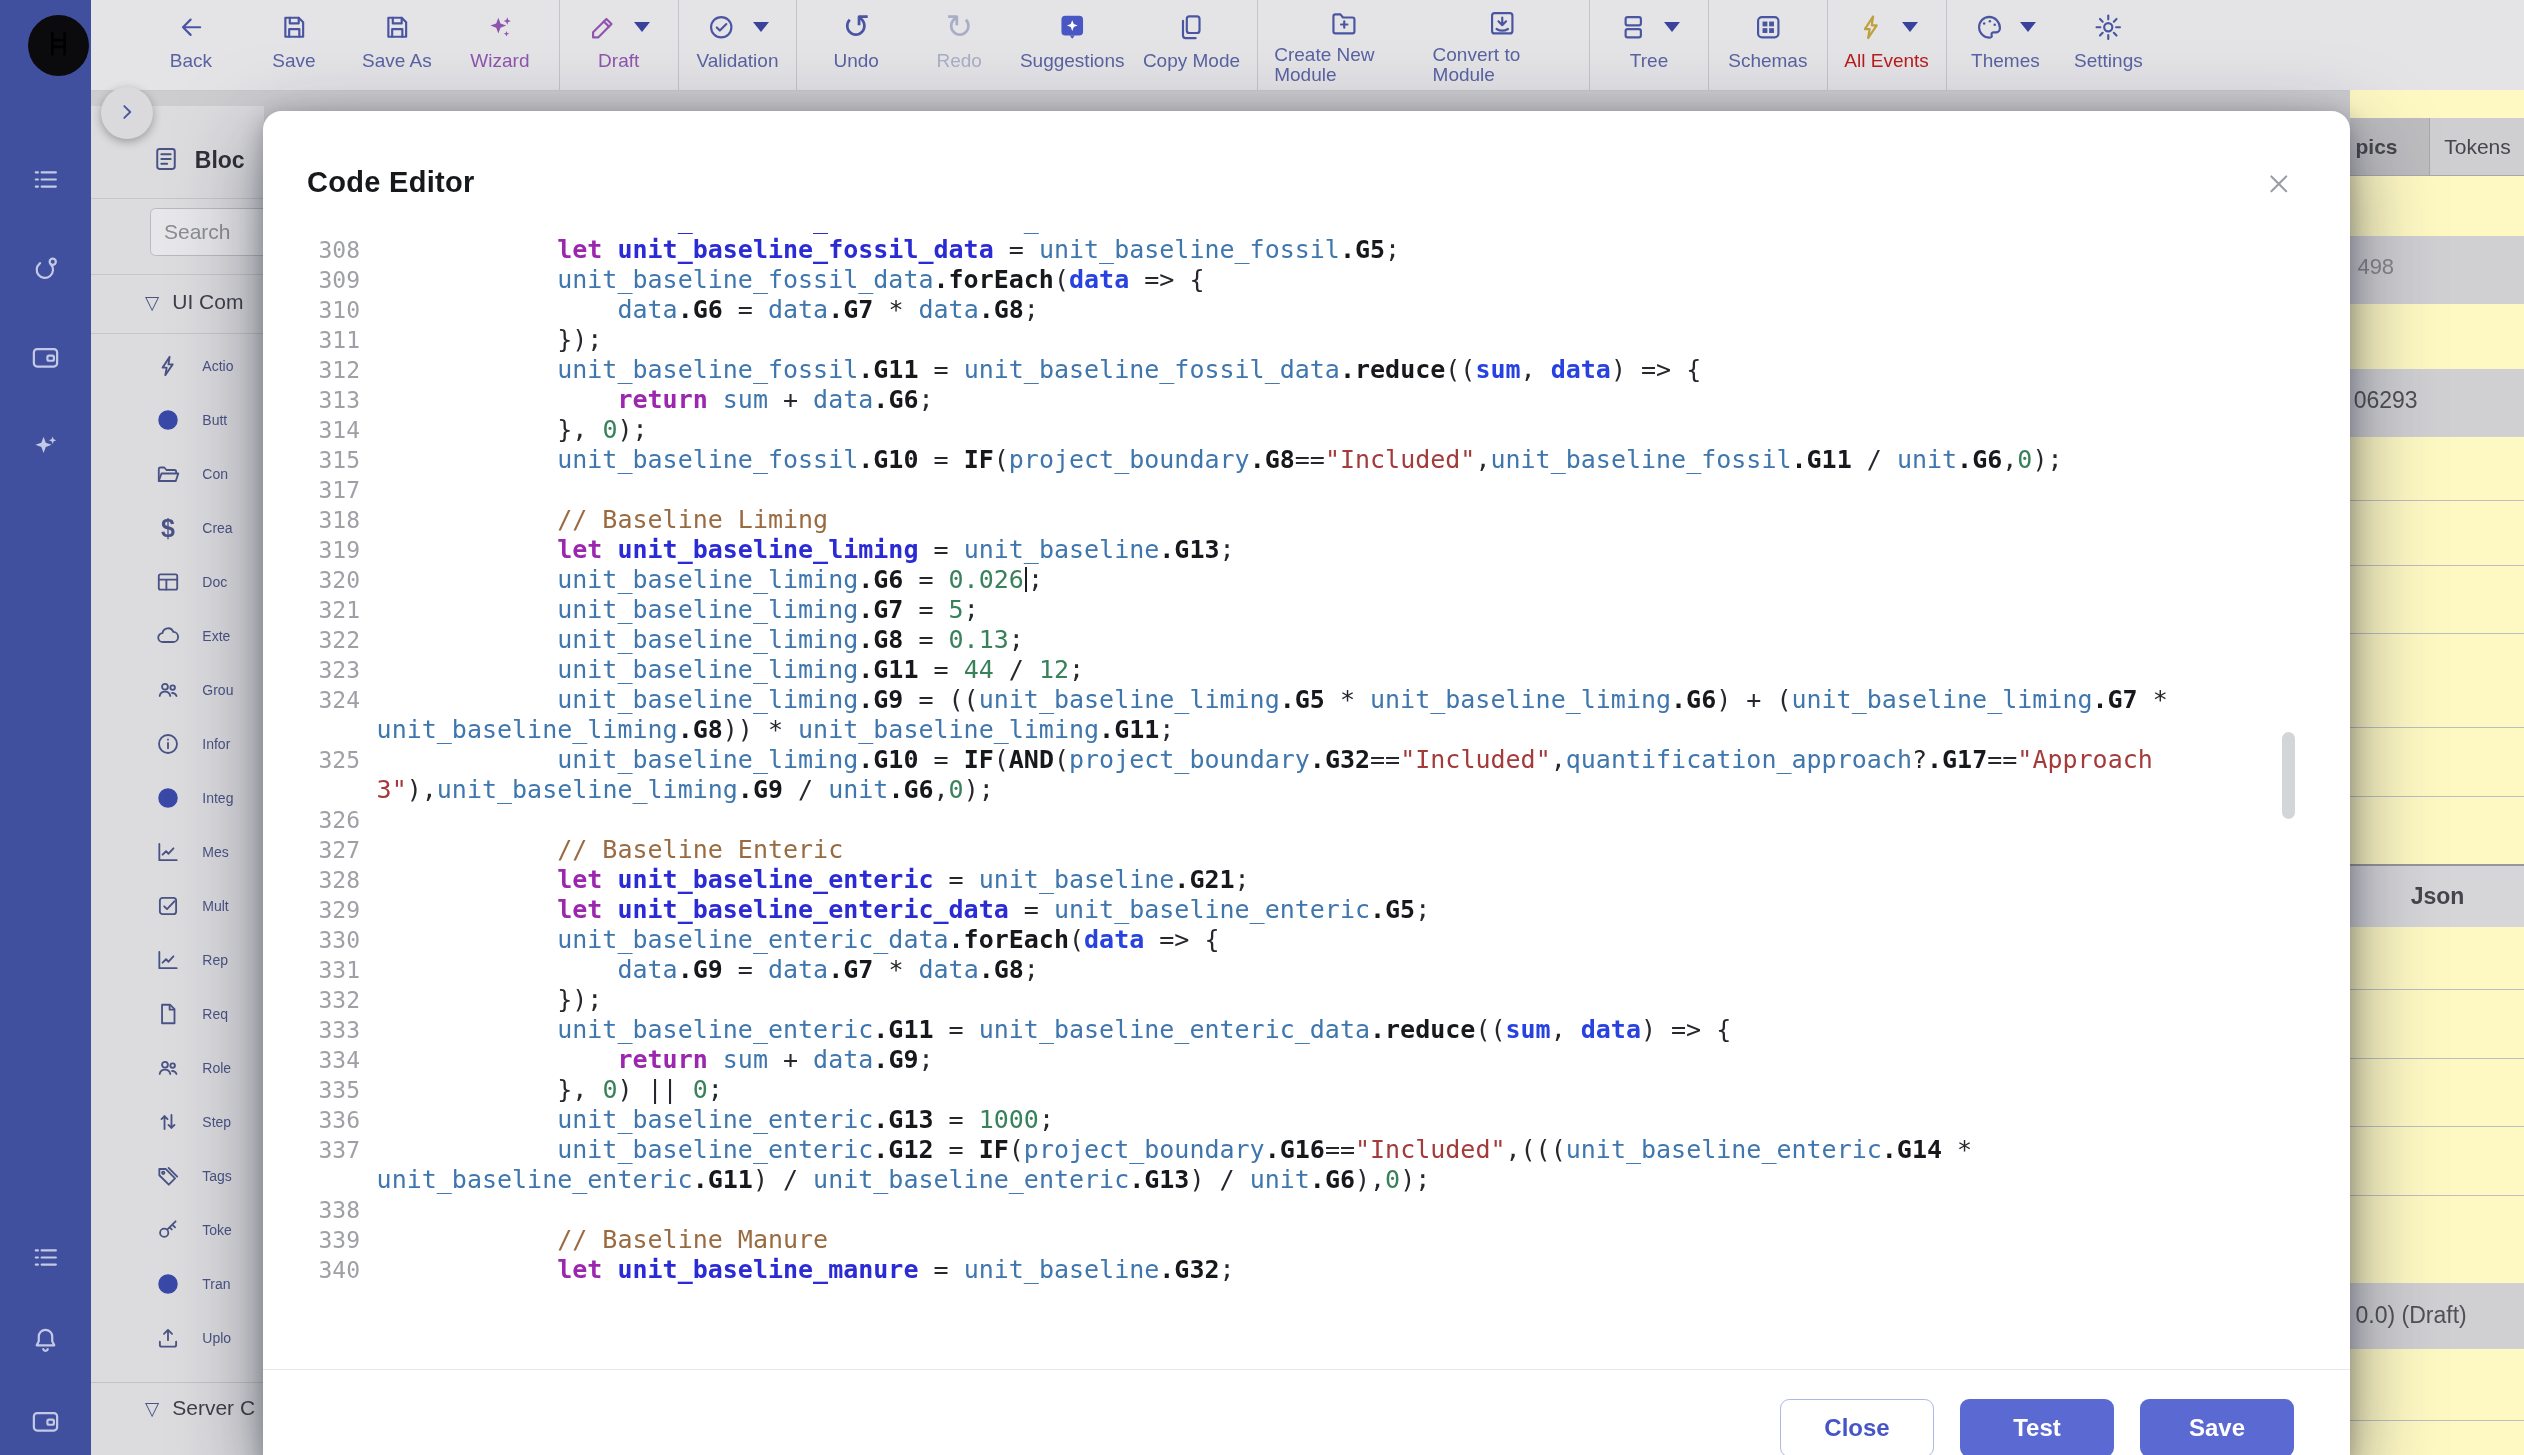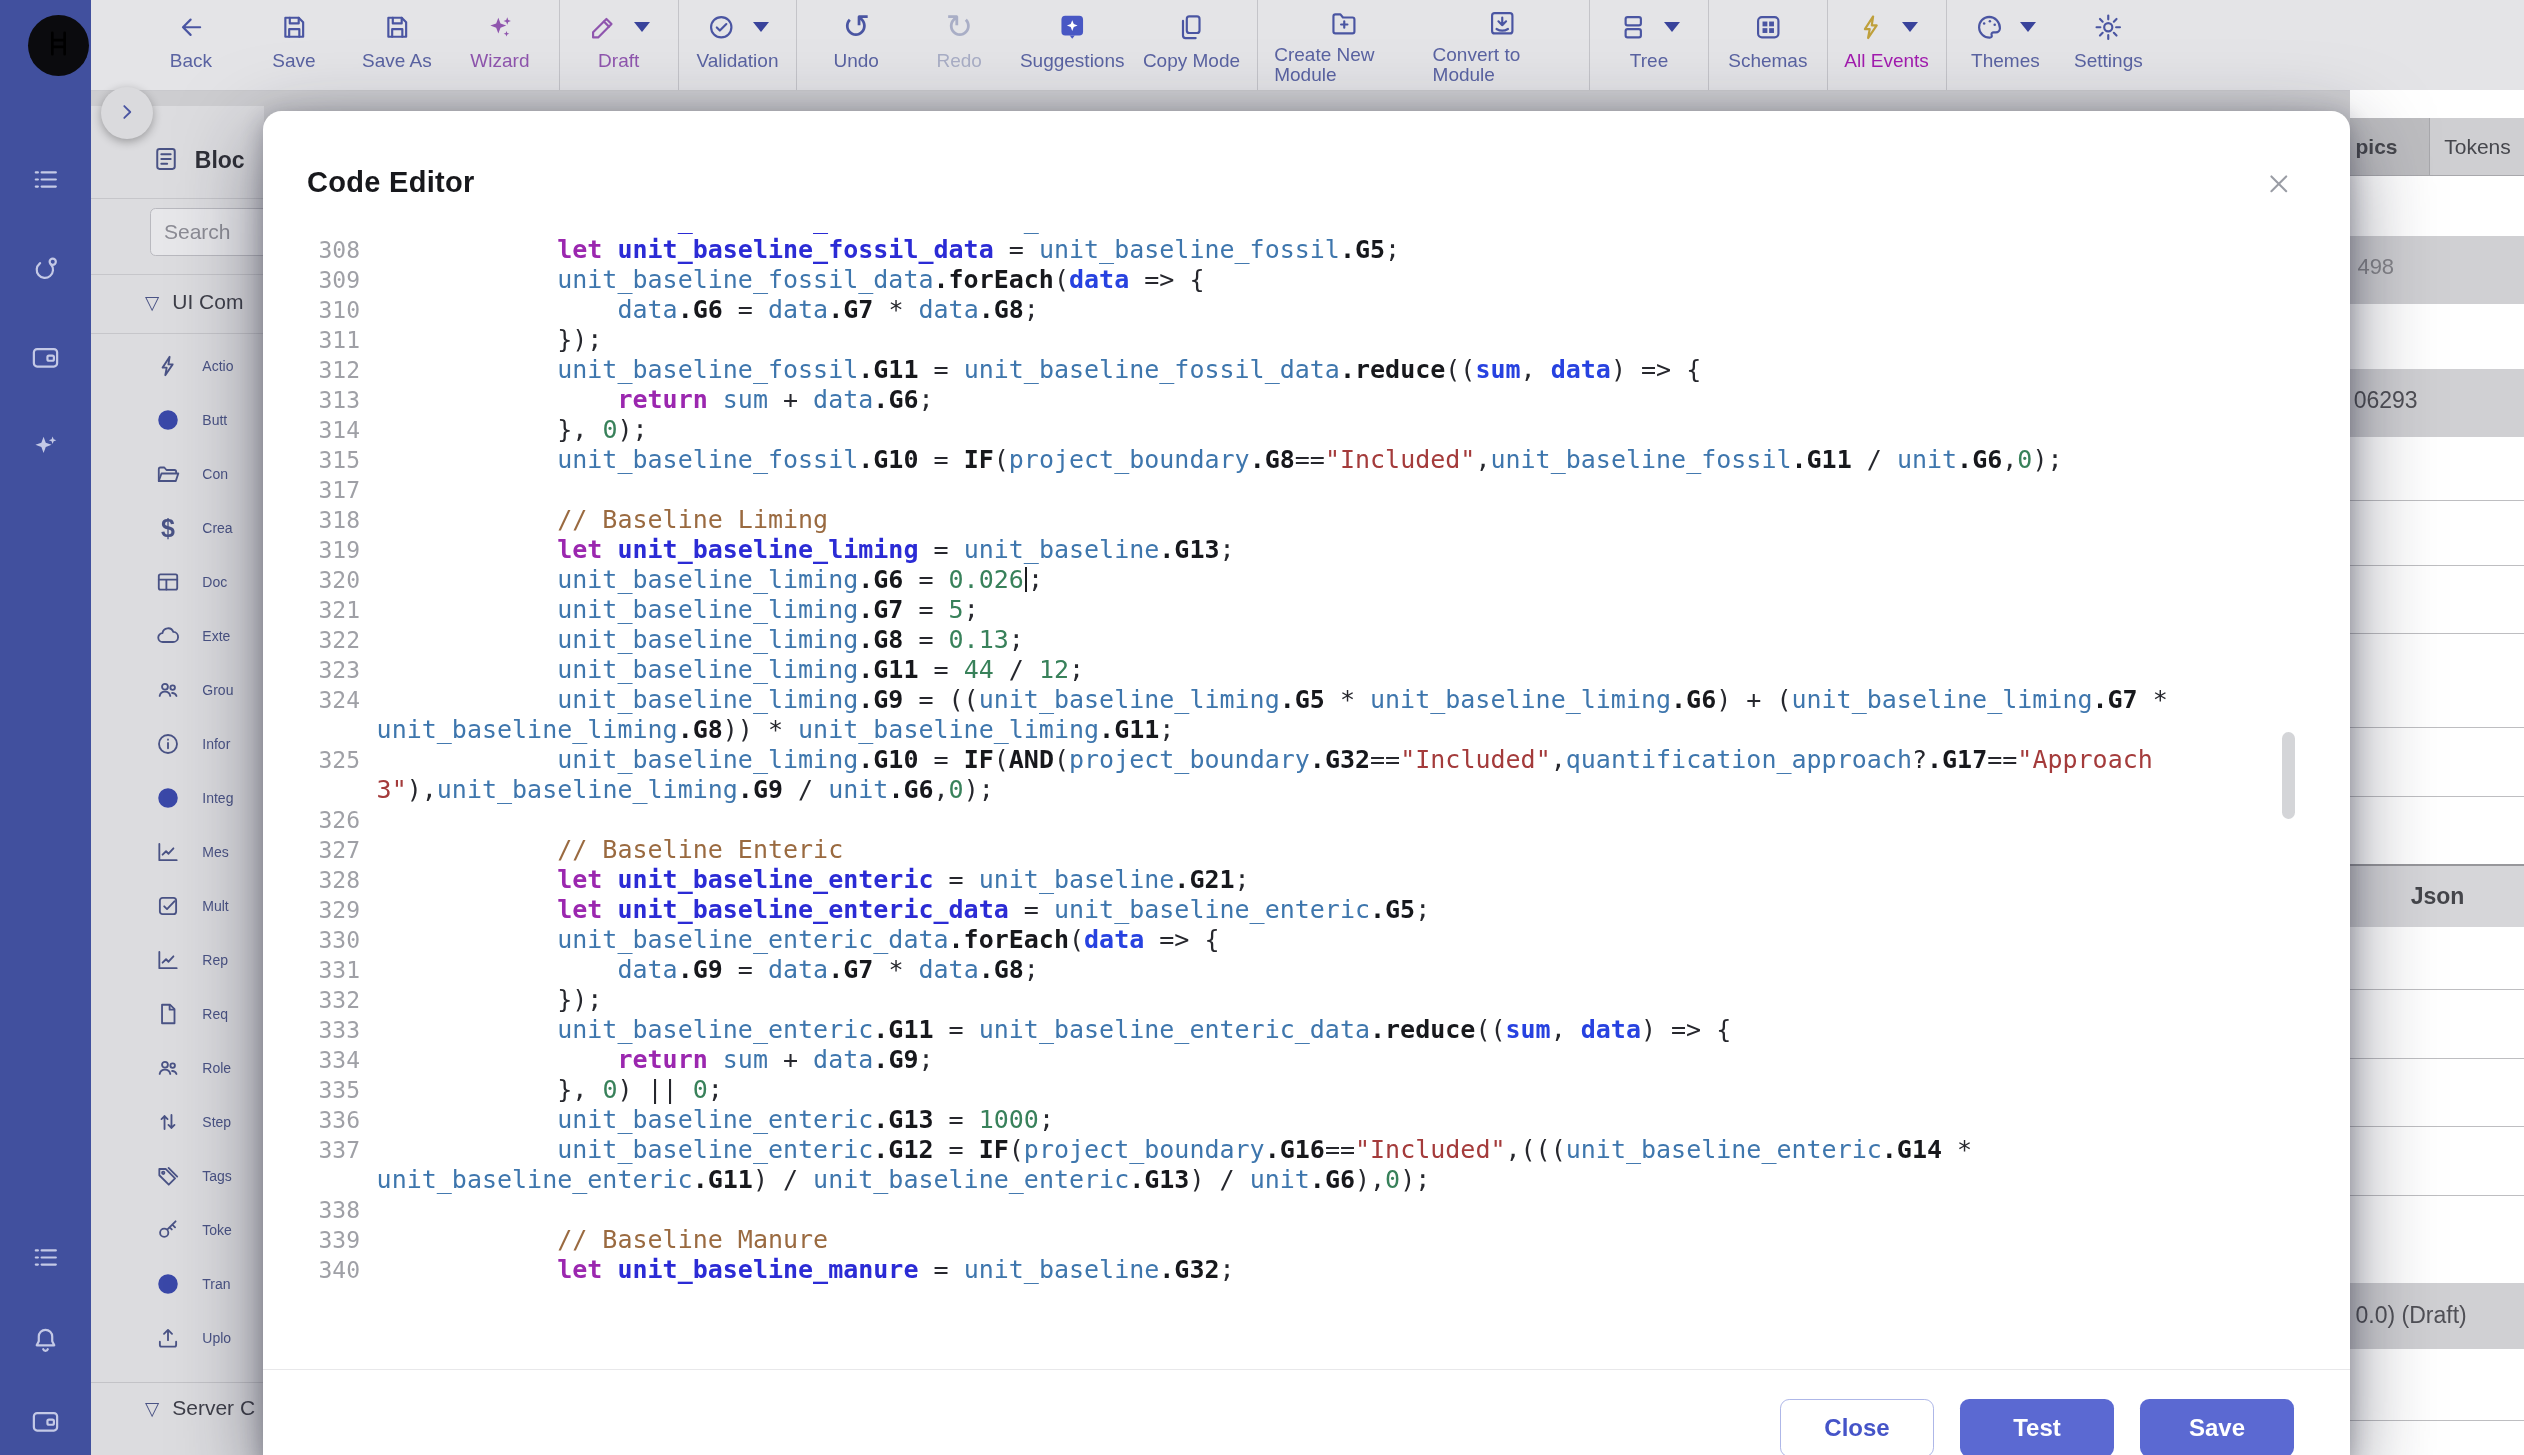--- a/index.html
+++ b/index.html
@@ -15,21 +15,21 @@
   .tb-btn{display:flex;flex-direction:column;align-items:center;justify-content:flex-start;
     padding:7.4px 9.2px 3.7px;min-width:103px;color:#4A55A2;background:none;border:none;cursor:pointer;font-family:inherit;}
   .tb-icorow{display:flex;align-items:center;height:39px;}
   .tb-ico{display:flex;align-items:center;justify-content:center;}
   .tb-ico svg{width:30.5px;height:30.5px;}
   .tglyph{font-size:33px;line-height:33px;font-family:"DejaVu Sans",sans-serif;}
   .tb-caret{margin-left:15.7px;width:0;height:0;border-left:8.3px solid transparent;border-right:8.3px solid transparent;border-top:10.2px solid #39439B;}
   .tb-label{font-size:19px;margin-top:4.6px;color:#5A63A2;line-height:1.1;text-align:left;max-width:140px;}
   .tb-btn.accent-purple,{color:#8F55AE;}
   .tb-btn.accent-purple{color:#8F55AE;} .tb-btn.accent-purple .tb-label{color:#8F55AE;}
-  .tb-btn.accent-gold{color:#BFA03C;} .tb-btn.accent-gold .tb-label{color:#a21caf;}
+  .tb-btn.accent-gold{color:#BFA03C;} .tb-btn.accent-gold .tb-label{color:#b91c1c;}
   .tb-btn.disabled{color:#A9AEC6;} .tb-btn.disabled .tb-label{color:#A9AEC6;}
   .tb-ico[data-icon="suggestions"]{color:#4857C4;}
 
   
   .rail{position:absolute;left:0;top:0;width:91px;height:100%;background:#41509E;z-index:2;}
   .logo{position:absolute;left:28px;top:14.8px;width:61px;height:61px;background:#0B0B0E;border-radius:50%;
     display:flex;align-items:center;justify-content:center;}
   .logo svg{width:37px;height:37px;}
   .rail-top{position:absolute;left:0;top:163px;width:91px;display:flex;flex-direction:column;align-items:center;gap:56px;}
   .rail-bottom{position:absolute;left:0;top:1241px;width:91px;display:flex;flex-direction:column;align-items:center;gap:49px;}
@@ -59,21 +59,21 @@
   .bp-item{display:flex;align-items:center;height:54px;padding-left:63px;cursor:pointer;}
   .bp-ico{width:28px;height:28px;color:#4A5385;display:flex;align-items:center;justify-content:center;flex:0 0 28px;}
   .bp-ico svg{width:26px;height:26px;}
   .bp-ico[data-icon="dot"]{color:#3A48A8;}
   .txtico{font-size:25px;font-weight:bold;line-height:26px;}
   .bp-label{margin-left:20.3px;font-size:14px;color:#4A5385;white-space:nowrap;}
   .bp-divider{position:absolute;left:0;right:0;top:1276px;height:0.9px;background:#C3C3C7;}
   .bp-sec-server{top:1289px;}
 
   
-  .right-strip{position:absolute;left:2350px;right:0;top:90px;bottom:0;background:#ffffff;z-index:1;overflow:hidden;}
+  .right-strip{position:absolute;left:2350px;right:0;top:90px;bottom:0;background:#fef9c3;z-index:1;overflow:hidden;}
   .rs-tabbar{position:absolute;top:28px;left:0;right:0;height:57px;background:#BDBDC0;border-bottom:0.9px solid #A8A8AC;}
   .rs-tab-frag{position:absolute;left:5.5px;top:0;height:57px;display:flex;align-items:center;font-weight:bold;font-size:21px;color:#46474D;}
   .rs-tab-active{position:absolute;left:79px;top:0;width:95px;height:57px;background:#CFCFD2;display:flex;align-items:center;
     justify-content:center;font-weight:normal;font-size:21px;color:#46474D;border-left:0.9px solid #A8A8AC;}
   .rs-row{position:absolute;left:0;right:0;}
   .rs-r1{top:146px;height:68px;background:#D0D0D3;}
   .rs-r2{top:279px;height:68px;background:#D0D0D3;}
   .rs-line{position:absolute;left:0;right:0;height:0.9px;background:#BEBEC1;}
   .rs-v1{position:absolute;left:7.4px;top:164px;font-size:22px;color:#85858A;}
   .rs-v2{position:absolute;left:3.7px;top:297px;font-size:23px;color:#4F4F55;}

